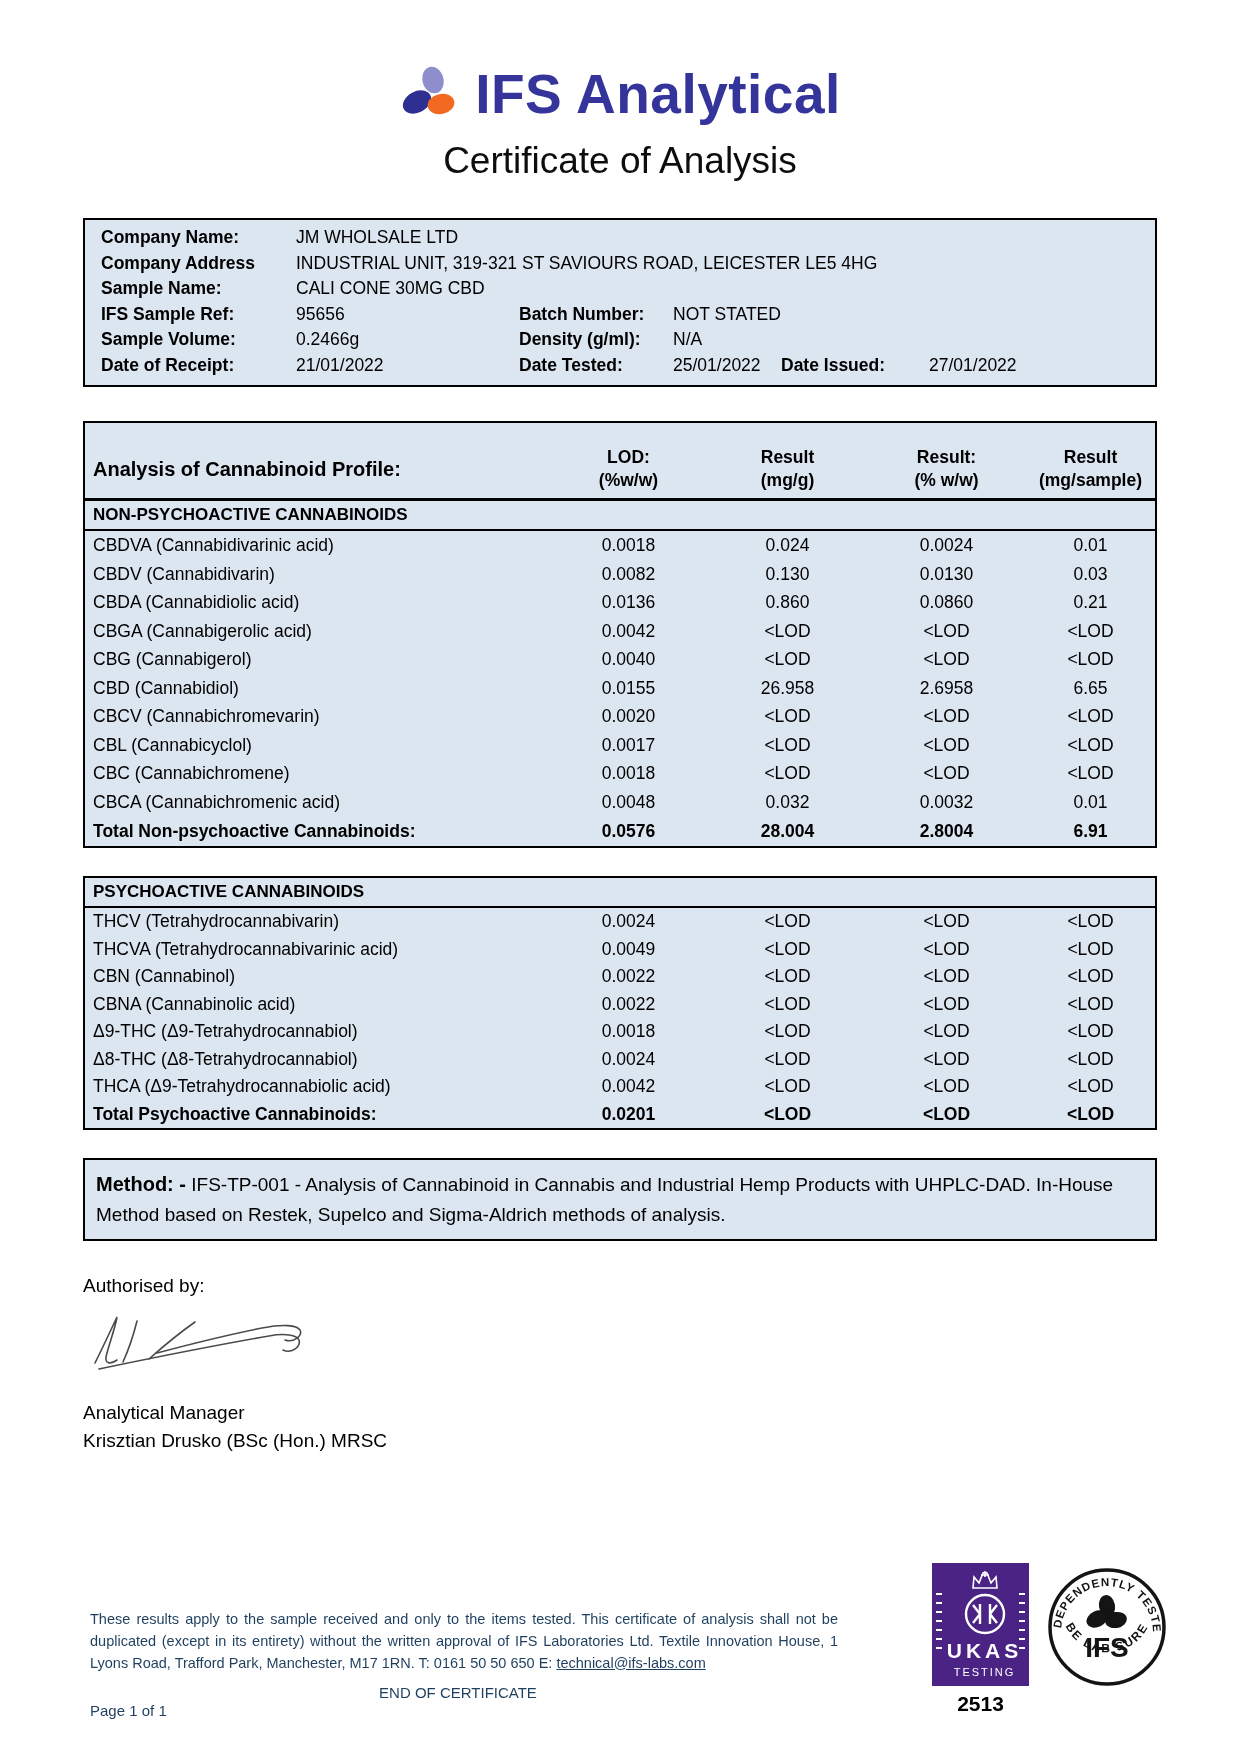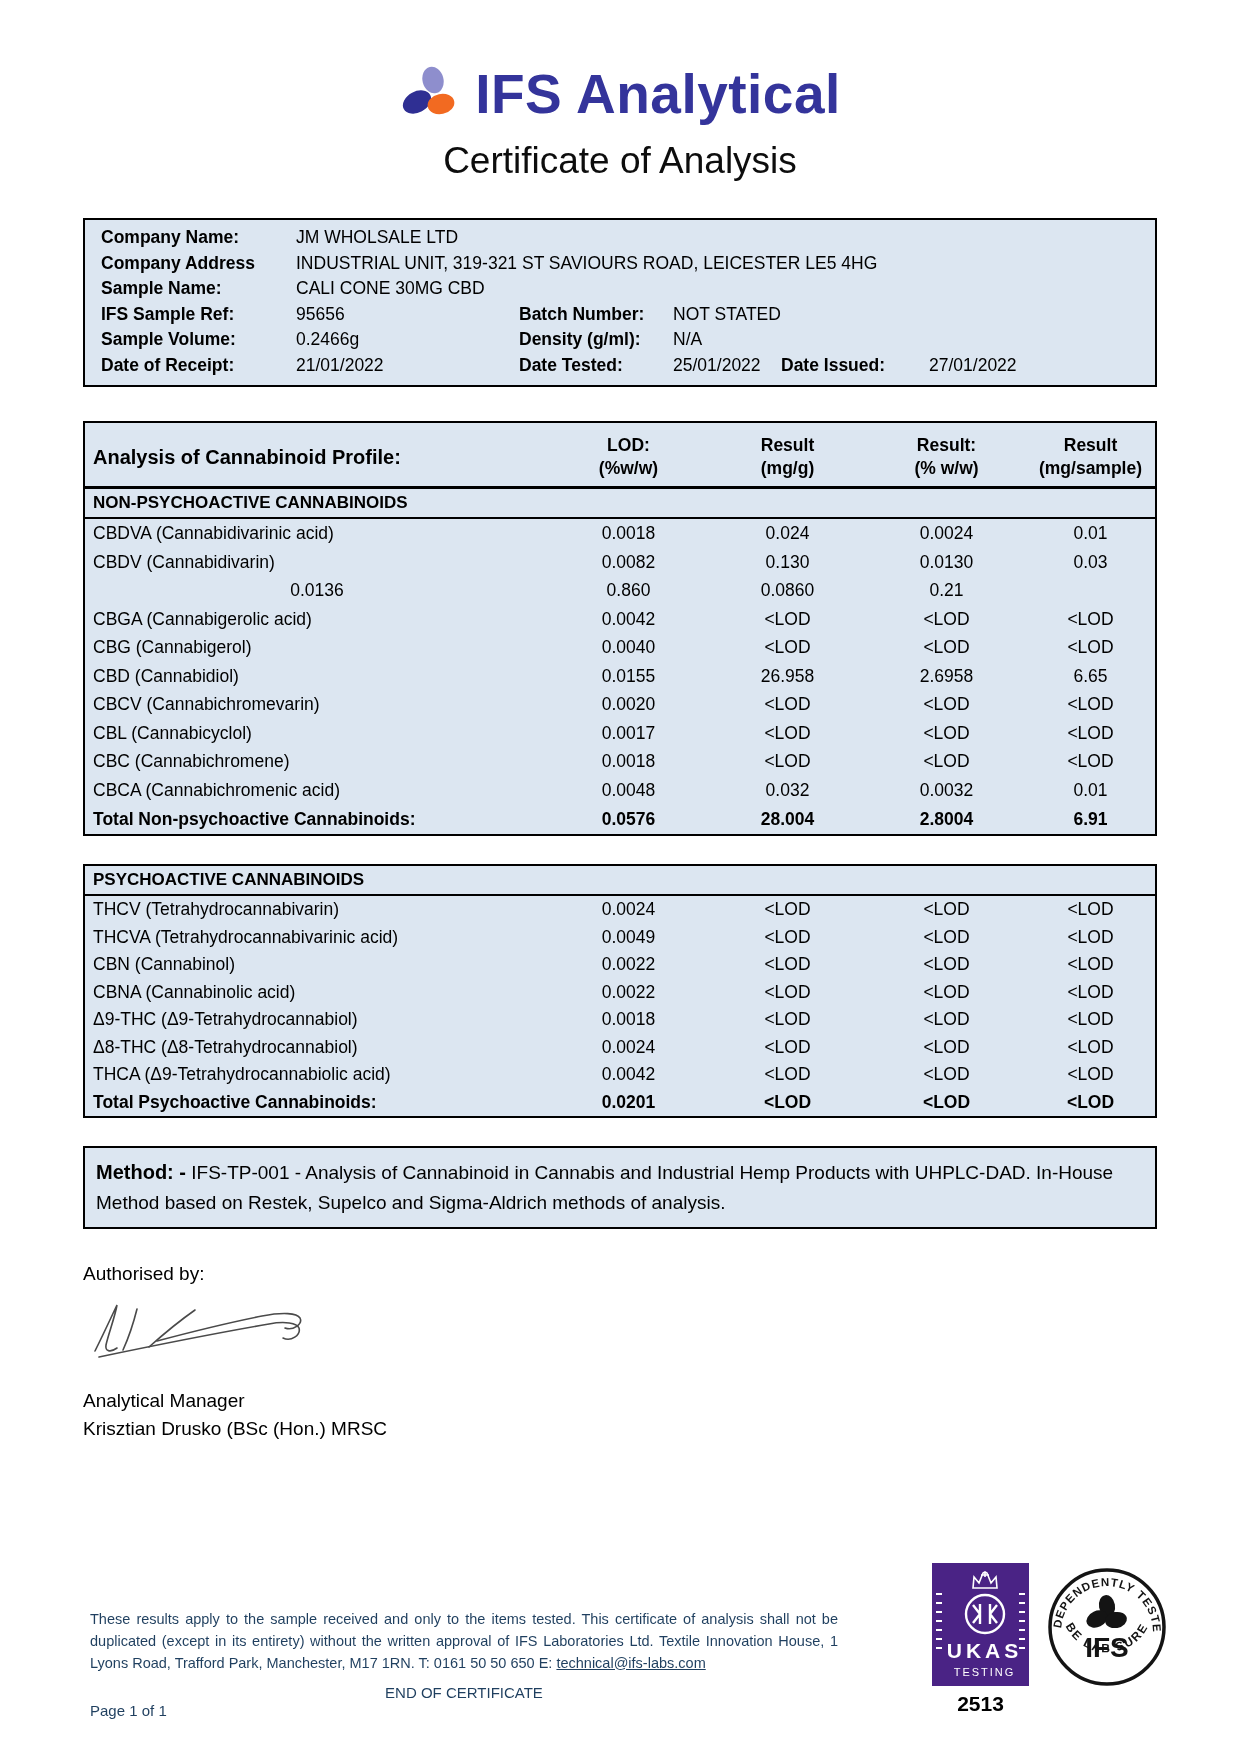--- a/index.html
+++ b/index.html
@@ -24,21 +24,21 @@
   
   .info-box{margin-top:36px;border:2px solid #000;background:var(--tbl);padding:5px 0 7px;font-size:17.5px;}
   .info-row{display:grid;grid-template-columns:195px 223px 154px 108px 148px 1fr;padding:0 16px;line-height:25.5px;}
   .lbl{font-weight:bold;}
   .span-rest{grid-column:2 / -1;}
   .span-rest4{grid-column:4 / -1;}
 
   
   .an-box{margin-top:34px;border:2px solid #000;background:var(--tbl);}
   .an-grid{display:grid;grid-template-columns:464px 159px 159px 159px 1fr;align-items:center;}
-  .an-head{border-bottom:3px solid #000;padding:11px 0 6px;}
+  .an-head{border-bottom:3px solid #000;padding:23px 0 6px;}
   .an-title{font-size:20px;font-weight:bold;padding-left:8px;}
   .col-head{text-align:center;font-weight:bold;font-size:17.5px;line-height:23px;}
   .section-row{font-weight:bold;font-size:17px;padding:4px 8px;border-bottom:2px solid #000;}
   .an-row{font-size:17.5px;line-height:28.5px;}
   .an-row .c-name{padding-left:8px;}
   .an-row .c-val{text-align:center;}
   .total-row{font-weight:bold;line-height:30px;}
   .box2 .an-row{line-height:27.5px;}
 
   
@@ -46,21 +46,21 @@
   .method-label{font-weight:bold;font-size:20px;}
 
   
   .auth-label{margin-top:34px;font-size:19px;}
   .sig{margin:10px 0 0 4px;}
   .sig-name{font-size:19px;line-height:28px;margin-top:16px;}
 
   
   .foot-text{position:absolute;left:90px;top:1593px;width:748px;color:var(--foot);font-size:14.5px;line-height:22px;text-align:justify;}
   .foot-text a{color:var(--foot);text-decoration:underline;}
-  .end-cert{position:absolute;left:90px;top:1684px;width:748px;text-align:center;color:var(--foot);font-size:15px;}
+  .end-cert{position:absolute;left:84px;top:1684px;width:748px;text-align:center;color:var(--foot);font-size:15px;}
   .page-num{position:absolute;left:90px;top:1702px;color:var(--foot);font-size:15px;}
 
   .ukas{position:absolute;left:932px;top:1563px;width:97px;height:123px;background:var(--purple);display:flex;flex-direction:column;align-items:center;padding-top:8px;padding-left:8px;}
   .ukas::before,.ukas::after{content:"";position:absolute;top:30px;width:6px;height:58px;
     background:repeating-linear-gradient(to bottom,#fff 0 2px,transparent 2px 9px);}
   .ukas::before{left:4px;}
   .ukas::after{right:4px;}
   .ukas-word{color:#fff;font-weight:bold;font-size:21px;letter-spacing:4px;margin-top:2px;}
   .ukas-sub{color:#fff;font-size:11px;letter-spacing:2px;margin-top:3px;}
   .ukas-num{position:absolute;left:932px;top:1692px;width:97px;text-align:center;font-weight:bold;font-size:21px;color:#000;}
@@ -154,20 +154,21 @@
 
           <div class="an-grid an-row">
             <div class="c-name">CBDV (Cannabidivarin)</div>
             <div class="c-val">0.0082</div>
             <div class="c-val">0.130</div>
             <div class="c-val">0.0130</div>
             <div class="c-val">0.03</div>
           </div>
 
           <div class="an-grid an-row">
+            <div class="c-name">CBDA (Cannabidiolic acid)</div>
             <div class="c-val">0.0136</div>
             <div class="c-val">0.860</div>
             <div class="c-val">0.0860</div>
             <div class="c-val">0.21</div>
           </div>
 
           <div class="an-grid an-row">
             <div class="c-name">CBGA (Cannabigerolic acid)</div>
             <div class="c-val">0.0042</div>
             <div class="c-val">&lt;LOD</div>

